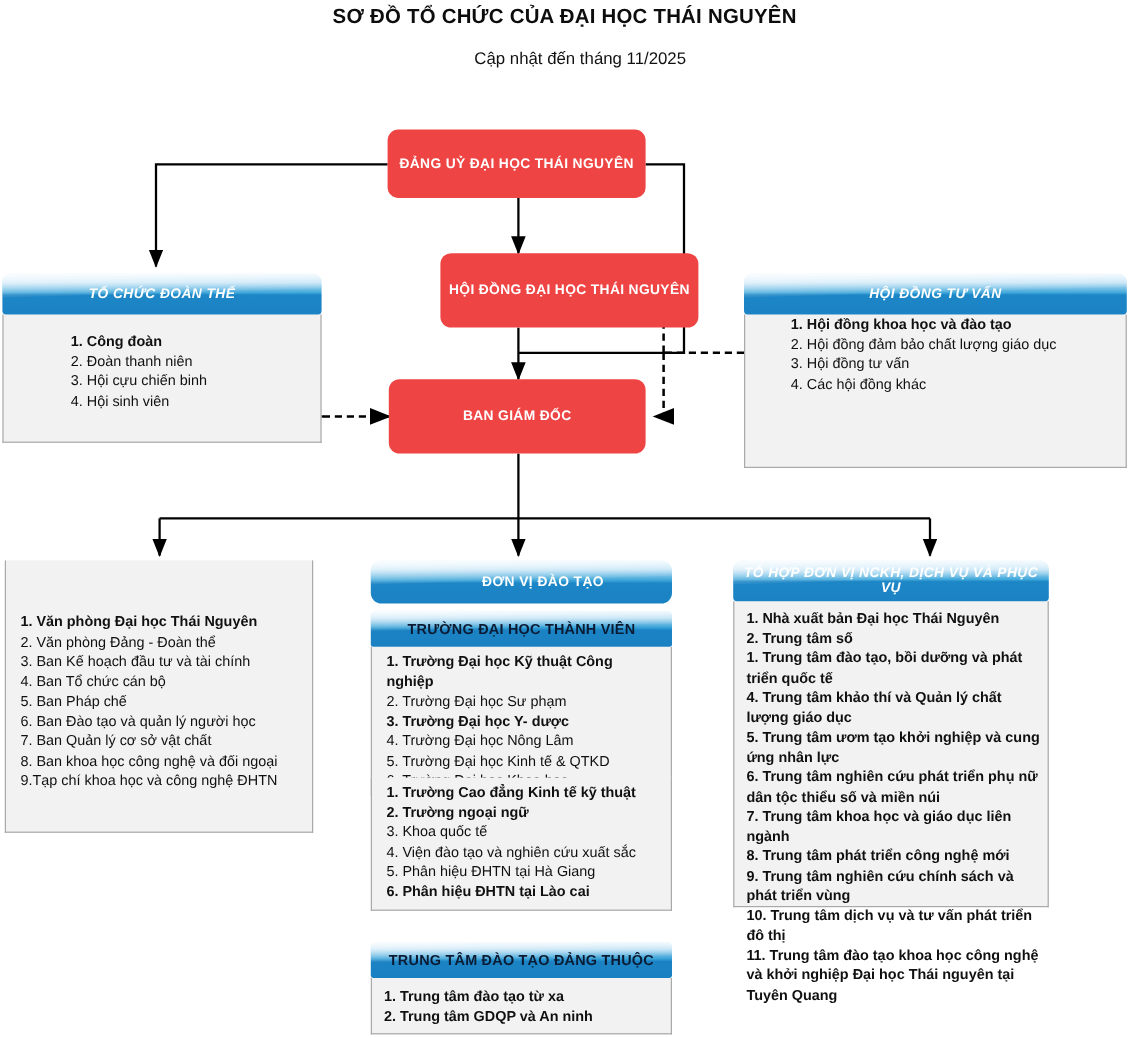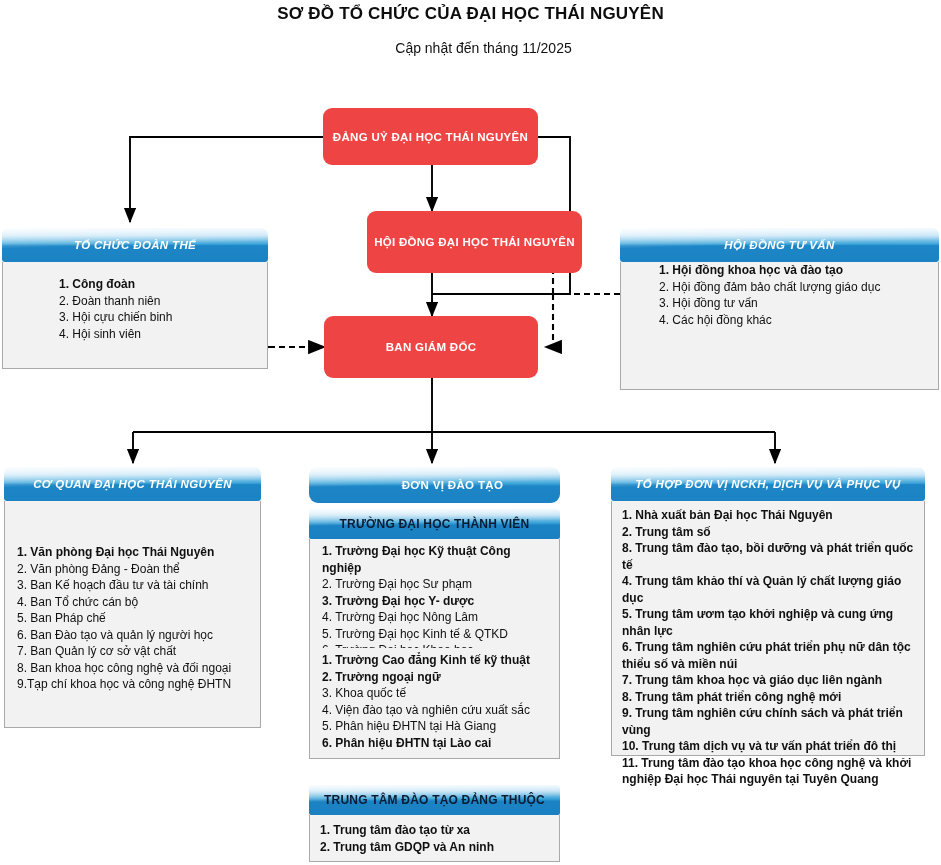--- a/index.html
+++ b/index.html
@@ -196,23 +196,20 @@
       <ol>
         <li class="b">1. Hội đồng khoa học và đào tạo</li>
         <li>2. Hội đồng đảm bảo chất lượng giáo dục</li>
         <li>3. Hội đồng tư vấn</li>
         <li>4. Các hội đồng khác</li>
       </ol>
     </div>
   </div>
 
   <div class="panel" style="left:4px;top:467px;width:257px;">
-    <div class="phead">
-      <span>CƠ QUAN ĐẠI HỌC THÁI NGUYÊN</span>
-    </div>
     <div class="pbody" style="height:227px;padding-top:43px;padding-left:12px;">
       <ol>
         <li class="b">1. Văn phòng Đại học Thái Nguyên</li>
         <li>2. Văn phòng Đảng - Đoàn thể</li>
         <li>3. Ban Kế hoạch đầu tư và tài chính</li>
         <li>4. Ban Tổ chức cán bộ</li>
         <li>5. Ban Pháp chế</li>
         <li>6. Ban Đào tạo và quản lý người học</li>
         <li>7. Ban Quản lý cơ sở vật chất</li>
         <li>8. Ban khoa học công nghệ và đối ngoại</li>
@@ -260,29 +257,29 @@
       <span>TRUNG TÂM ĐÀO TẠO ĐẢNG THUỘC</span>
     </div>
     <div class="pbody" style="height:47px;padding-top:7px;">
       <ol>
         <li class="b">1. Trung tâm đào tạo từ xa</li>
         <li class="b">2. Trung tâm GDQP và An ninh</li>
       </ol>
     </div>
   </div>
 
-  <div class="panel" style="left:611px;top:467px;width:314px;">
+  <div class="panel" style="left:611px;top:467px;width:263px;">
     <div class="phead">
       <span>TỔ HỢP ĐƠN VỊ  NCKH, DỊCH VỤ VÀ PHỤC VỤ</span>
     </div>
     <div class="pbody" style="height:255px;padding-top:6px;padding-left:10px;padding-right:4px;">
       <ol>
         <li class="b">1. Nhà xuất bản Đại học Thái Nguyên</li>
         <li class="b">2. Trung tâm số</li>
-        <li class="b">8. Trung tâm đào tạo, bồi dưỡng và phát triển quốc tế</li>
+        <li class="b">1. Trung tâm đào tạo, bồi dưỡng và phát triển quốc tế</li>
         <li class="b">4. Trung tâm khảo thí và Quản lý chất lượng giáo dục</li>
         <li class="b">5. Trung tâm ươm tạo khởi nghiệp và cung ứng nhân lực</li>
         <li class="b">6. Trung tâm nghiên cứu phát triển phụ nữ dân tộc thiểu số và miền núi</li>
         <li class="b">7. Trung tâm khoa học và giáo dục liên ngành</li>
         <li class="b">8. Trung tâm phát triển công nghệ mới</li>
         <li class="b">9. Trung tâm nghiên cứu chính sách và phát triển vùng</li>
         <li class="b">10. Trung tâm dịch vụ và tư vấn phát triển đô thị</li>
         <li class="b">11. Trung tâm đào tạo khoa học công nghệ và khởi nghiệp Đại học Thái nguyên tại Tuyên Quang</li>
       </ol>
     </div>

